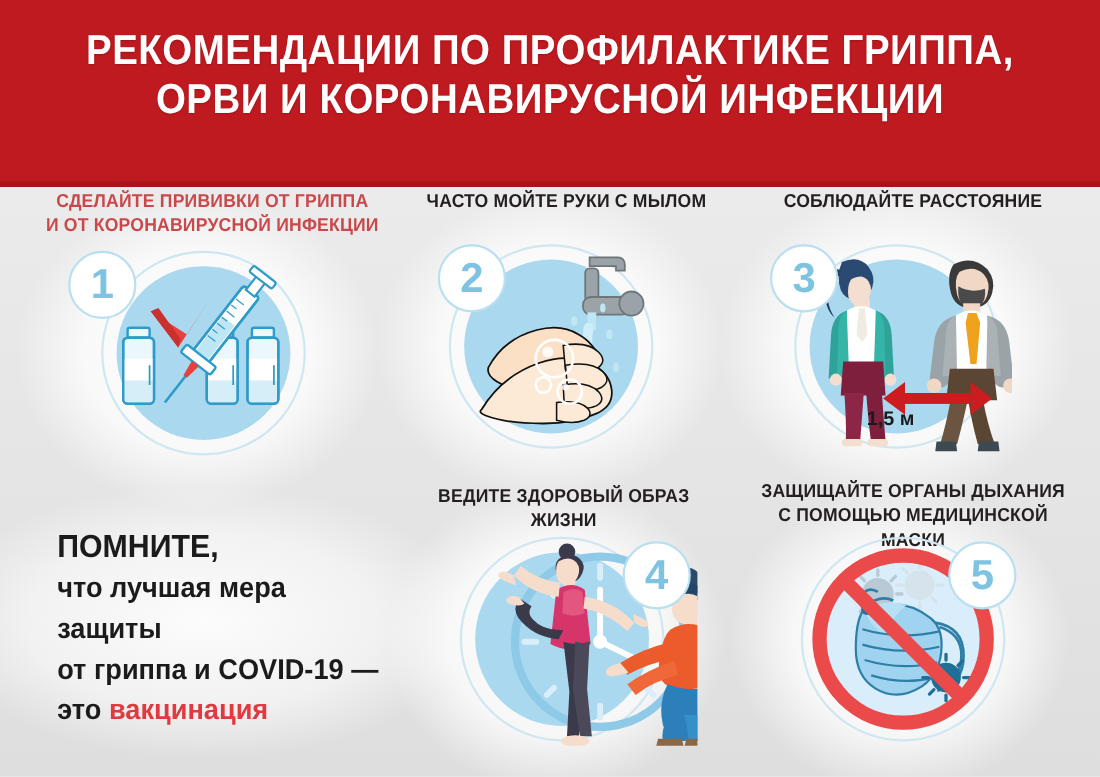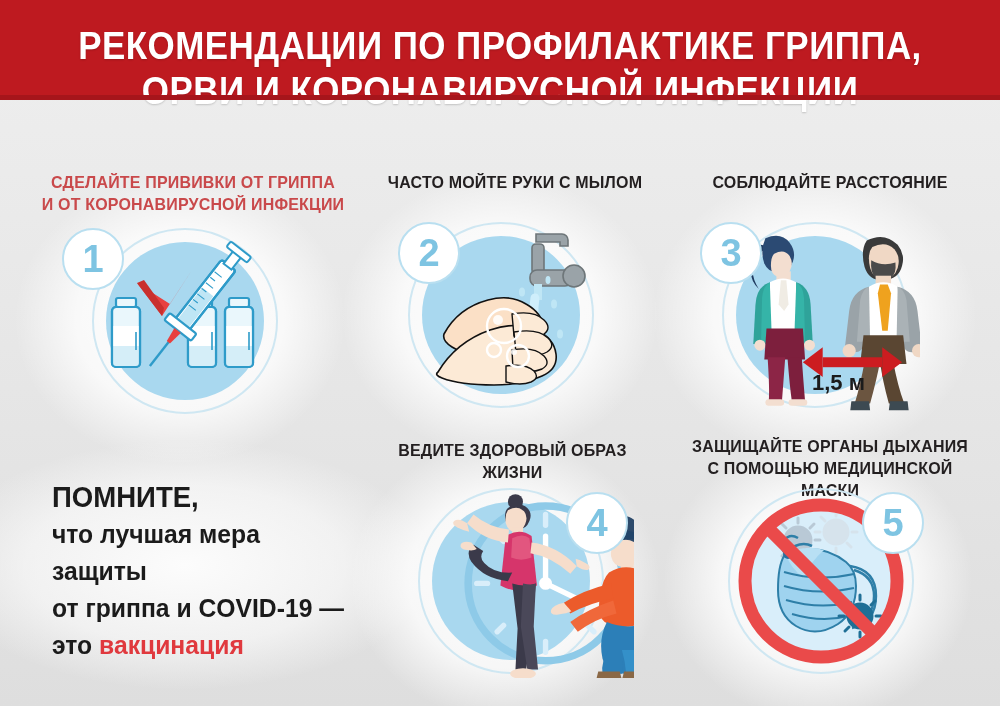--- a/index.html
+++ b/index.html
@@ -14,21 +14,21 @@
       radial-gradient(ellipse 230px 200px at 180px 320px, #ffffff 0%, rgba(255,255,255,0.75) 45%, rgba(255,255,255,0) 72%),
       radial-gradient(ellipse 220px 195px at 500px 315px, #ffffff 0%, rgba(255,255,255,0.75) 45%, rgba(255,255,255,0) 72%),
       radial-gradient(ellipse 225px 200px at 815px 315px, #ffffff 0%, rgba(255,255,255,0.75) 45%, rgba(255,255,255,0) 72%),
       radial-gradient(ellipse 215px 195px at 505px 580px, #ffffff 0%, rgba(255,255,255,0.75) 45%, rgba(255,255,255,0) 72%),
       radial-gradient(ellipse 215px 195px at 818px 580px, #ffffff 0%, rgba(255,255,255,0.75) 45%, rgba(255,255,255,0) 72%),
       radial-gradient(ellipse 320px 160px at 185px 565px, #fcfcfc 0%, rgba(252,252,252,0.6) 50%, rgba(252,252,252,0) 78%),
       linear-gradient(180deg,#efefef 0%,#e6e6e6 55%,#dedede 100%);
   }
   
   #header{
-    position:absolute;left:0;top:0;width:1000px;height:100px;
+    position:absolute;left:0;top:0;width:1000px;height:170px;
     background:#be1a20;
     box-sizing:border-box;
   }
   #header:after{
     content:"";position:absolute;left:0;bottom:0;width:100%;height:5px;
     background:#a6151b;
   }
   #header .ttl{
     position:absolute;left:0;right:0;top:24px;
     text-align:center;color:#ffffff;
@@ -70,21 +70,21 @@
     position:absolute;left:52px;top:478px;width:320px;
     font-family:"Liberation Sans Narrow","Liberation Sans",sans-serif;
     font-weight:bold;color:#1b1b1b;transform:scaleX(0.95);
     transform-origin:left top;
   }
   #remember .l1{font-size:29px;line-height:38px;}
   #remember .l2,#remember .l3,#remember .l4{font-size:26px;line-height:37px;}
   #remember .vac{color:#e0393e;}
   .dist-label{
     position:absolute;font-family:"Liberation Sans Narrow","Liberation Sans",sans-serif;
-    font-weight:bold;font-size:22px;color:#1b1b1b;z-index:5;margin-left:24px;
+    font-weight:bold;font-size:18px;color:#1b1b1b;z-index:5;
   }
 </style>
 </head>
 <body>
 
 <div id="poster">
 
   <div id="header">
     <div class="ttl">
       <div>РЕКОМЕНДАЦИИ ПО ПРОФИЛАКТИКЕ ГРИППА,</div>

